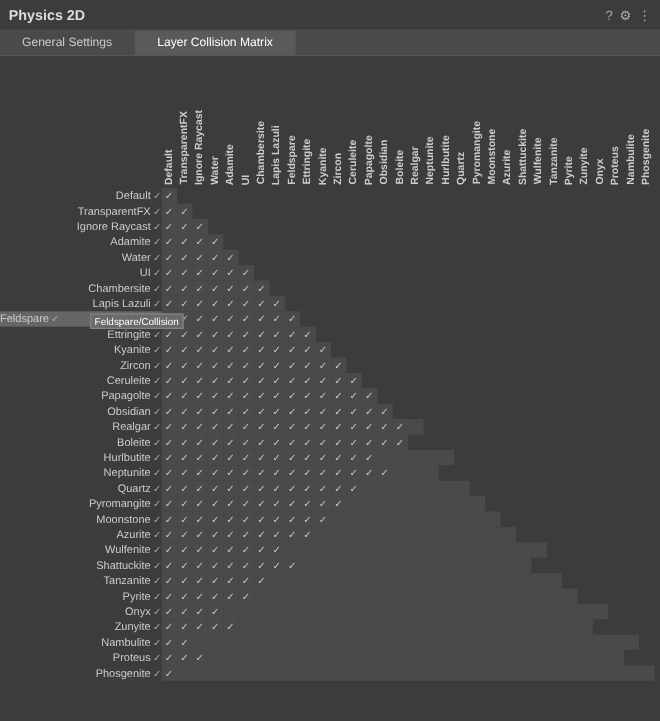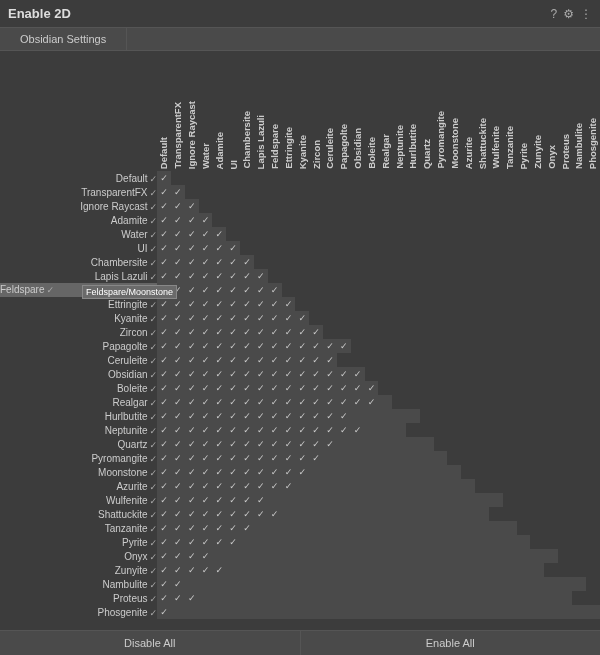--- a/index.html
+++ b/index.html
@@ -162,30 +162,31 @@
     
     .scroll-area::-webkit-scrollbar { width: 8px; height: 8px; }
     .scroll-area::-webkit-scrollbar-track { background: #3c3c3c; }
     .scroll-area::-webkit-scrollbar-thumb { background: #666; border-radius: 3px; }
   </style>
 </head>
 <body>
 
 <div class="window">
   <div class="titlebar">
-    <span class="titlebar-title">Enable 2D</span>
+    <span class="titlebar-title">Physics 2D</span>
     <div class="titlebar-icons">
       <span class="titlebar-icon">?</span>
       <span class="titlebar-icon">⚙</span>
       <span class="titlebar-icon">⋮</span>
     </div>
   </div>
 
   <div class="tabs">
-    <div class="tab">Obsidian Settings</div>
+    <div class="tab">General Settings</div>
+    <div class="tab active">Layer Collision Matrix</div>
   </div>
 
   <div class="content">
     <div class="scroll-area">
       <div id="matrix-container">
       <table class="matrix-table">
             <thead>
               <tr>
                 <th class="label-col" style="height: 120px;"></th>
                 <th class="col-header-cell"><span class="col-header-text">Default</span></th>
@@ -497,21 +498,21 @@
                 <td class="check-cell empty" style="visibility: hidden;"></td>
                 <td class="check-cell empty" style="visibility: hidden;"></td>
                 <td class="check-cell empty" style="visibility: hidden;"></td>
                 <td class="check-cell empty" style="visibility: hidden;"></td>
                 <td class="check-cell empty" style="visibility: hidden;"></td>
                 <td class="check-cell empty" style="visibility: hidden;"></td>
                 <td class="check-cell empty" style="visibility: hidden;"></td>
                 <td class="check-cell empty" style="visibility: hidden;"></td>
               </tr>
               <tr>
-                <td class="row-label highlighted" style="position: relative;"><span>Feldspare</span><span style="margin-left: 2px; color: rgb(170, 170, 170); font-size: 9px;">✓</span><span class="feldspare-tooltip" style="position: relative; margin-left: 8px;">Feldspare/Moonstone</span></td>
+                <td class="row-label highlighted" style="position: relative;"><span>Feldspare</span><span style="margin-left: 2px; color: rgb(170, 170, 170); font-size: 9px;">✓</span><span class="feldspare-tooltip" style="position: relative; margin-left: 8px;">Feldspare/Collision</span></td>
                 <td class="check-cell checked"></td>
                 <td class="check-cell checked"></td>
                 <td class="check-cell checked"></td>
                 <td class="check-cell checked"></td>
                 <td class="check-cell checked"></td>
                 <td class="check-cell checked"></td>
                 <td class="check-cell checked"></td>
                 <td class="check-cell checked"></td>
                 <td class="check-cell checked"></td>
                 <td class="check-cell empty" style="visibility: hidden;"></td>
@@ -637,20 +638,55 @@
                 <td class="check-cell empty" style="visibility: hidden;"></td>
                 <td class="check-cell empty" style="visibility: hidden;"></td>
                 <td class="check-cell empty" style="visibility: hidden;"></td>
                 <td class="check-cell empty" style="visibility: hidden;"></td>
                 <td class="check-cell empty" style="visibility: hidden;"></td>
                 <td class="check-cell empty" style="visibility: hidden;"></td>
                 <td class="check-cell empty" style="visibility: hidden;"></td>
                 <td class="check-cell empty" style="visibility: hidden;"></td>
               </tr>
               <tr>
+                <td class="row-label" style="position: relative;"><span>Ceruleite</span><span style="margin-left: 2px; color: rgb(170, 170, 170); font-size: 9px;">✓</span></td>
+                <td class="check-cell checked"></td>
+                <td class="check-cell checked"></td>
+                <td class="check-cell checked"></td>
+                <td class="check-cell checked"></td>
+                <td class="check-cell checked"></td>
+                <td class="check-cell checked"></td>
+                <td class="check-cell checked"></td>
+                <td class="check-cell checked"></td>
+                <td class="check-cell checked"></td>
+                <td class="check-cell checked"></td>
+                <td class="check-cell checked"></td>
+                <td class="check-cell checked"></td>
+                <td class="check-cell checked"></td>
+                <td class="check-cell empty" style="visibility: hidden;"></td>
+                <td class="check-cell empty" style="visibility: hidden;"></td>
+                <td class="check-cell empty" style="visibility: hidden;"></td>
+                <td class="check-cell empty" style="visibility: hidden;"></td>
+                <td class="check-cell empty" style="visibility: hidden;"></td>
+                <td class="check-cell empty" style="visibility: hidden;"></td>
+                <td class="check-cell empty" style="visibility: hidden;"></td>
+                <td class="check-cell empty" style="visibility: hidden;"></td>
+                <td class="check-cell empty" style="visibility: hidden;"></td>
+                <td class="check-cell empty" style="visibility: hidden;"></td>
+                <td class="check-cell empty" style="visibility: hidden;"></td>
+                <td class="check-cell empty" style="visibility: hidden;"></td>
+                <td class="check-cell empty" style="visibility: hidden;"></td>
+                <td class="check-cell empty" style="visibility: hidden;"></td>
+                <td class="check-cell empty" style="visibility: hidden;"></td>
+                <td class="check-cell empty" style="visibility: hidden;"></td>
+                <td class="check-cell empty" style="visibility: hidden;"></td>
+                <td class="check-cell empty" style="visibility: hidden;"></td>
+                <td class="check-cell empty" style="visibility: hidden;"></td>
+              </tr>
+              <tr>
                 <td class="row-label" style="position: relative;"><span>Papagolte</span><span style="margin-left: 2px; color: rgb(170, 170, 170); font-size: 9px;">✓</span></td>
                 <td class="check-cell checked"></td>
                 <td class="check-cell checked"></td>
                 <td class="check-cell checked"></td>
                 <td class="check-cell checked"></td>
                 <td class="check-cell checked"></td>
                 <td class="check-cell checked"></td>
                 <td class="check-cell checked"></td>
                 <td class="check-cell checked"></td>
                 <td class="check-cell checked"></td>
@@ -672,55 +708,20 @@
                 <td class="check-cell empty" style="visibility: hidden;"></td>
                 <td class="check-cell empty" style="visibility: hidden;"></td>
                 <td class="check-cell empty" style="visibility: hidden;"></td>
                 <td class="check-cell empty" style="visibility: hidden;"></td>
                 <td class="check-cell empty" style="visibility: hidden;"></td>
                 <td class="check-cell empty" style="visibility: hidden;"></td>
                 <td class="check-cell empty" style="visibility: hidden;"></td>
                 <td class="check-cell empty" style="visibility: hidden;"></td>
               </tr>
               <tr>
-                <td class="row-label" style="position: relative;"><span>Ceruleite</span><span style="margin-left: 2px; color: rgb(170, 170, 170); font-size: 9px;">✓</span></td>
-                <td class="check-cell checked"></td>
-                <td class="check-cell checked"></td>
-                <td class="check-cell checked"></td>
-                <td class="check-cell checked"></td>
-                <td class="check-cell checked"></td>
-                <td class="check-cell checked"></td>
-                <td class="check-cell checked"></td>
-                <td class="check-cell checked"></td>
-                <td class="check-cell checked"></td>
-                <td class="check-cell checked"></td>
-                <td class="check-cell checked"></td>
-                <td class="check-cell checked"></td>
-                <td class="check-cell checked"></td>
-                <td class="check-cell empty" style="visibility: hidden;"></td>
-                <td class="check-cell empty" style="visibility: hidden;"></td>
-                <td class="check-cell empty" style="visibility: hidden;"></td>
-                <td class="check-cell empty" style="visibility: hidden;"></td>
-                <td class="check-cell empty" style="visibility: hidden;"></td>
-                <td class="check-cell empty" style="visibility: hidden;"></td>
-                <td class="check-cell empty" style="visibility: hidden;"></td>
-                <td class="check-cell empty" style="visibility: hidden;"></td>
-                <td class="check-cell empty" style="visibility: hidden;"></td>
-                <td class="check-cell empty" style="visibility: hidden;"></td>
-                <td class="check-cell empty" style="visibility: hidden;"></td>
-                <td class="check-cell empty" style="visibility: hidden;"></td>
-                <td class="check-cell empty" style="visibility: hidden;"></td>
-                <td class="check-cell empty" style="visibility: hidden;"></td>
-                <td class="check-cell empty" style="visibility: hidden;"></td>
-                <td class="check-cell empty" style="visibility: hidden;"></td>
-                <td class="check-cell empty" style="visibility: hidden;"></td>
-                <td class="check-cell empty" style="visibility: hidden;"></td>
-                <td class="check-cell empty" style="visibility: hidden;"></td>
-              </tr>
-              <tr>
                 <td class="row-label" style="position: relative;"><span>Obsidian</span><span style="margin-left: 2px; color: rgb(170, 170, 170); font-size: 9px;">✓</span></td>
                 <td class="check-cell checked"></td>
                 <td class="check-cell checked"></td>
                 <td class="check-cell checked"></td>
                 <td class="check-cell checked"></td>
                 <td class="check-cell checked"></td>
                 <td class="check-cell checked"></td>
                 <td class="check-cell checked"></td>
                 <td class="check-cell checked"></td>
                 <td class="check-cell checked"></td>
@@ -742,73 +743,73 @@
                 <td class="check-cell empty" style="visibility: hidden;"></td>
                 <td class="check-cell empty" style="visibility: hidden;"></td>
                 <td class="check-cell empty" style="visibility: hidden;"></td>
                 <td class="check-cell empty" style="visibility: hidden;"></td>
                 <td class="check-cell empty" style="visibility: hidden;"></td>
                 <td class="check-cell empty" style="visibility: hidden;"></td>
                 <td class="check-cell empty" style="visibility: hidden;"></td>
                 <td class="check-cell empty" style="visibility: hidden;"></td>
               </tr>
               <tr>
+                <td class="row-label" style="position: relative;"><span>Realgar</span><span style="margin-left: 2px; color: rgb(170, 170, 170); font-size: 9px;">✓</span></td>
+                <td class="check-cell checked"></td>
+                <td class="check-cell checked"></td>
+                <td class="check-cell checked"></td>
+                <td class="check-cell checked"></td>
+                <td class="check-cell checked"></td>
+                <td class="check-cell checked"></td>
+                <td class="check-cell checked"></td>
+                <td class="check-cell checked"></td>
+                <td class="check-cell checked"></td>
+                <td class="check-cell checked"></td>
+                <td class="check-cell checked"></td>
+                <td class="check-cell checked"></td>
+                <td class="check-cell checked"></td>
+                <td class="check-cell checked"></td>
+                <td class="check-cell checked"></td>
+                <td class="check-cell checked"></td>
+                <td class="check-cell"></td>
+                <td class="check-cell empty" style="visibility: hidden;"></td>
+                <td class="check-cell empty" style="visibility: hidden;"></td>
+                <td class="check-cell empty" style="visibility: hidden;"></td>
+                <td class="check-cell empty" style="visibility: hidden;"></td>
+                <td class="check-cell empty" style="visibility: hidden;"></td>
+                <td class="check-cell empty" style="visibility: hidden;"></td>
+                <td class="check-cell empty" style="visibility: hidden;"></td>
+                <td class="check-cell empty" style="visibility: hidden;"></td>
+                <td class="check-cell empty" style="visibility: hidden;"></td>
+                <td class="check-cell empty" style="visibility: hidden;"></td>
+                <td class="check-cell empty" style="visibility: hidden;"></td>
+                <td class="check-cell empty" style="visibility: hidden;"></td>
+                <td class="check-cell empty" style="visibility: hidden;"></td>
+                <td class="check-cell empty" style="visibility: hidden;"></td>
+                <td class="check-cell empty" style="visibility: hidden;"></td>
+              </tr>
+              <tr>
                 <td class="row-label" style="position: relative;"><span>Boleite</span><span style="margin-left: 2px; color: rgb(170, 170, 170); font-size: 9px;">✓</span></td>
                 <td class="check-cell checked"></td>
                 <td class="check-cell checked"></td>
                 <td class="check-cell checked"></td>
                 <td class="check-cell checked"></td>
                 <td class="check-cell checked"></td>
                 <td class="check-cell checked"></td>
                 <td class="check-cell checked"></td>
                 <td class="check-cell checked"></td>
                 <td class="check-cell checked"></td>
                 <td class="check-cell checked"></td>
                 <td class="check-cell checked"></td>
                 <td class="check-cell checked"></td>
                 <td class="check-cell checked"></td>
                 <td class="check-cell checked"></td>
                 <td class="check-cell checked"></td>
                 <td class="check-cell checked"></td>
                 <td class="check-cell empty" style="visibility: hidden;"></td>
-                <td class="check-cell empty" style="visibility: hidden;"></td>
-                <td class="check-cell empty" style="visibility: hidden;"></td>
-                <td class="check-cell empty" style="visibility: hidden;"></td>
-                <td class="check-cell empty" style="visibility: hidden;"></td>
-                <td class="check-cell empty" style="visibility: hidden;"></td>
-                <td class="check-cell empty" style="visibility: hidden;"></td>
-                <td class="check-cell empty" style="visibility: hidden;"></td>
-                <td class="check-cell empty" style="visibility: hidden;"></td>
-                <td class="check-cell empty" style="visibility: hidden;"></td>
-                <td class="check-cell empty" style="visibility: hidden;"></td>
-                <td class="check-cell empty" style="visibility: hidden;"></td>
-                <td class="check-cell empty" style="visibility: hidden;"></td>
-                <td class="check-cell empty" style="visibility: hidden;"></td>
-                <td class="check-cell empty" style="visibility: hidden;"></td>
-                <td class="check-cell empty" style="visibility: hidden;"></td>
-              </tr>
-              <tr>
-                <td class="row-label" style="position: relative;"><span>Realgar</span><span style="margin-left: 2px; color: rgb(170, 170, 170); font-size: 9px;">✓</span></td>
-                <td class="check-cell checked"></td>
-                <td class="check-cell checked"></td>
-                <td class="check-cell checked"></td>
-                <td class="check-cell checked"></td>
-                <td class="check-cell checked"></td>
-                <td class="check-cell checked"></td>
-                <td class="check-cell checked"></td>
-                <td class="check-cell checked"></td>
-                <td class="check-cell checked"></td>
-                <td class="check-cell checked"></td>
-                <td class="check-cell checked"></td>
-                <td class="check-cell checked"></td>
-                <td class="check-cell checked"></td>
-                <td class="check-cell checked"></td>
-                <td class="check-cell checked"></td>
-                <td class="check-cell checked"></td>
-                <td class="check-cell"></td>
                 <td class="check-cell empty" style="visibility: hidden;"></td>
                 <td class="check-cell empty" style="visibility: hidden;"></td>
                 <td class="check-cell empty" style="visibility: hidden;"></td>
                 <td class="check-cell empty" style="visibility: hidden;"></td>
                 <td class="check-cell empty" style="visibility: hidden;"></td>
                 <td class="check-cell empty" style="visibility: hidden;"></td>
                 <td class="check-cell empty" style="visibility: hidden;"></td>
                 <td class="check-cell empty" style="visibility: hidden;"></td>
                 <td class="check-cell empty" style="visibility: hidden;"></td>
                 <td class="check-cell empty" style="visibility: hidden;"></td>
@@ -1342,17 +1343,13 @@
                 <td class="check-cell"></td>
                 <td class="check-cell"></td>
                 <td class="check-cell"></td>
               </tr>
             </tbody>
           </table>
         </div>
     </div>
   </div>
 
-  <div class="footer">
-    <button class="footer-btn">Disable All</button>
-    <button class="footer-btn">Enable All</button>
-  </div>
 </div>
 
 </body></html>

